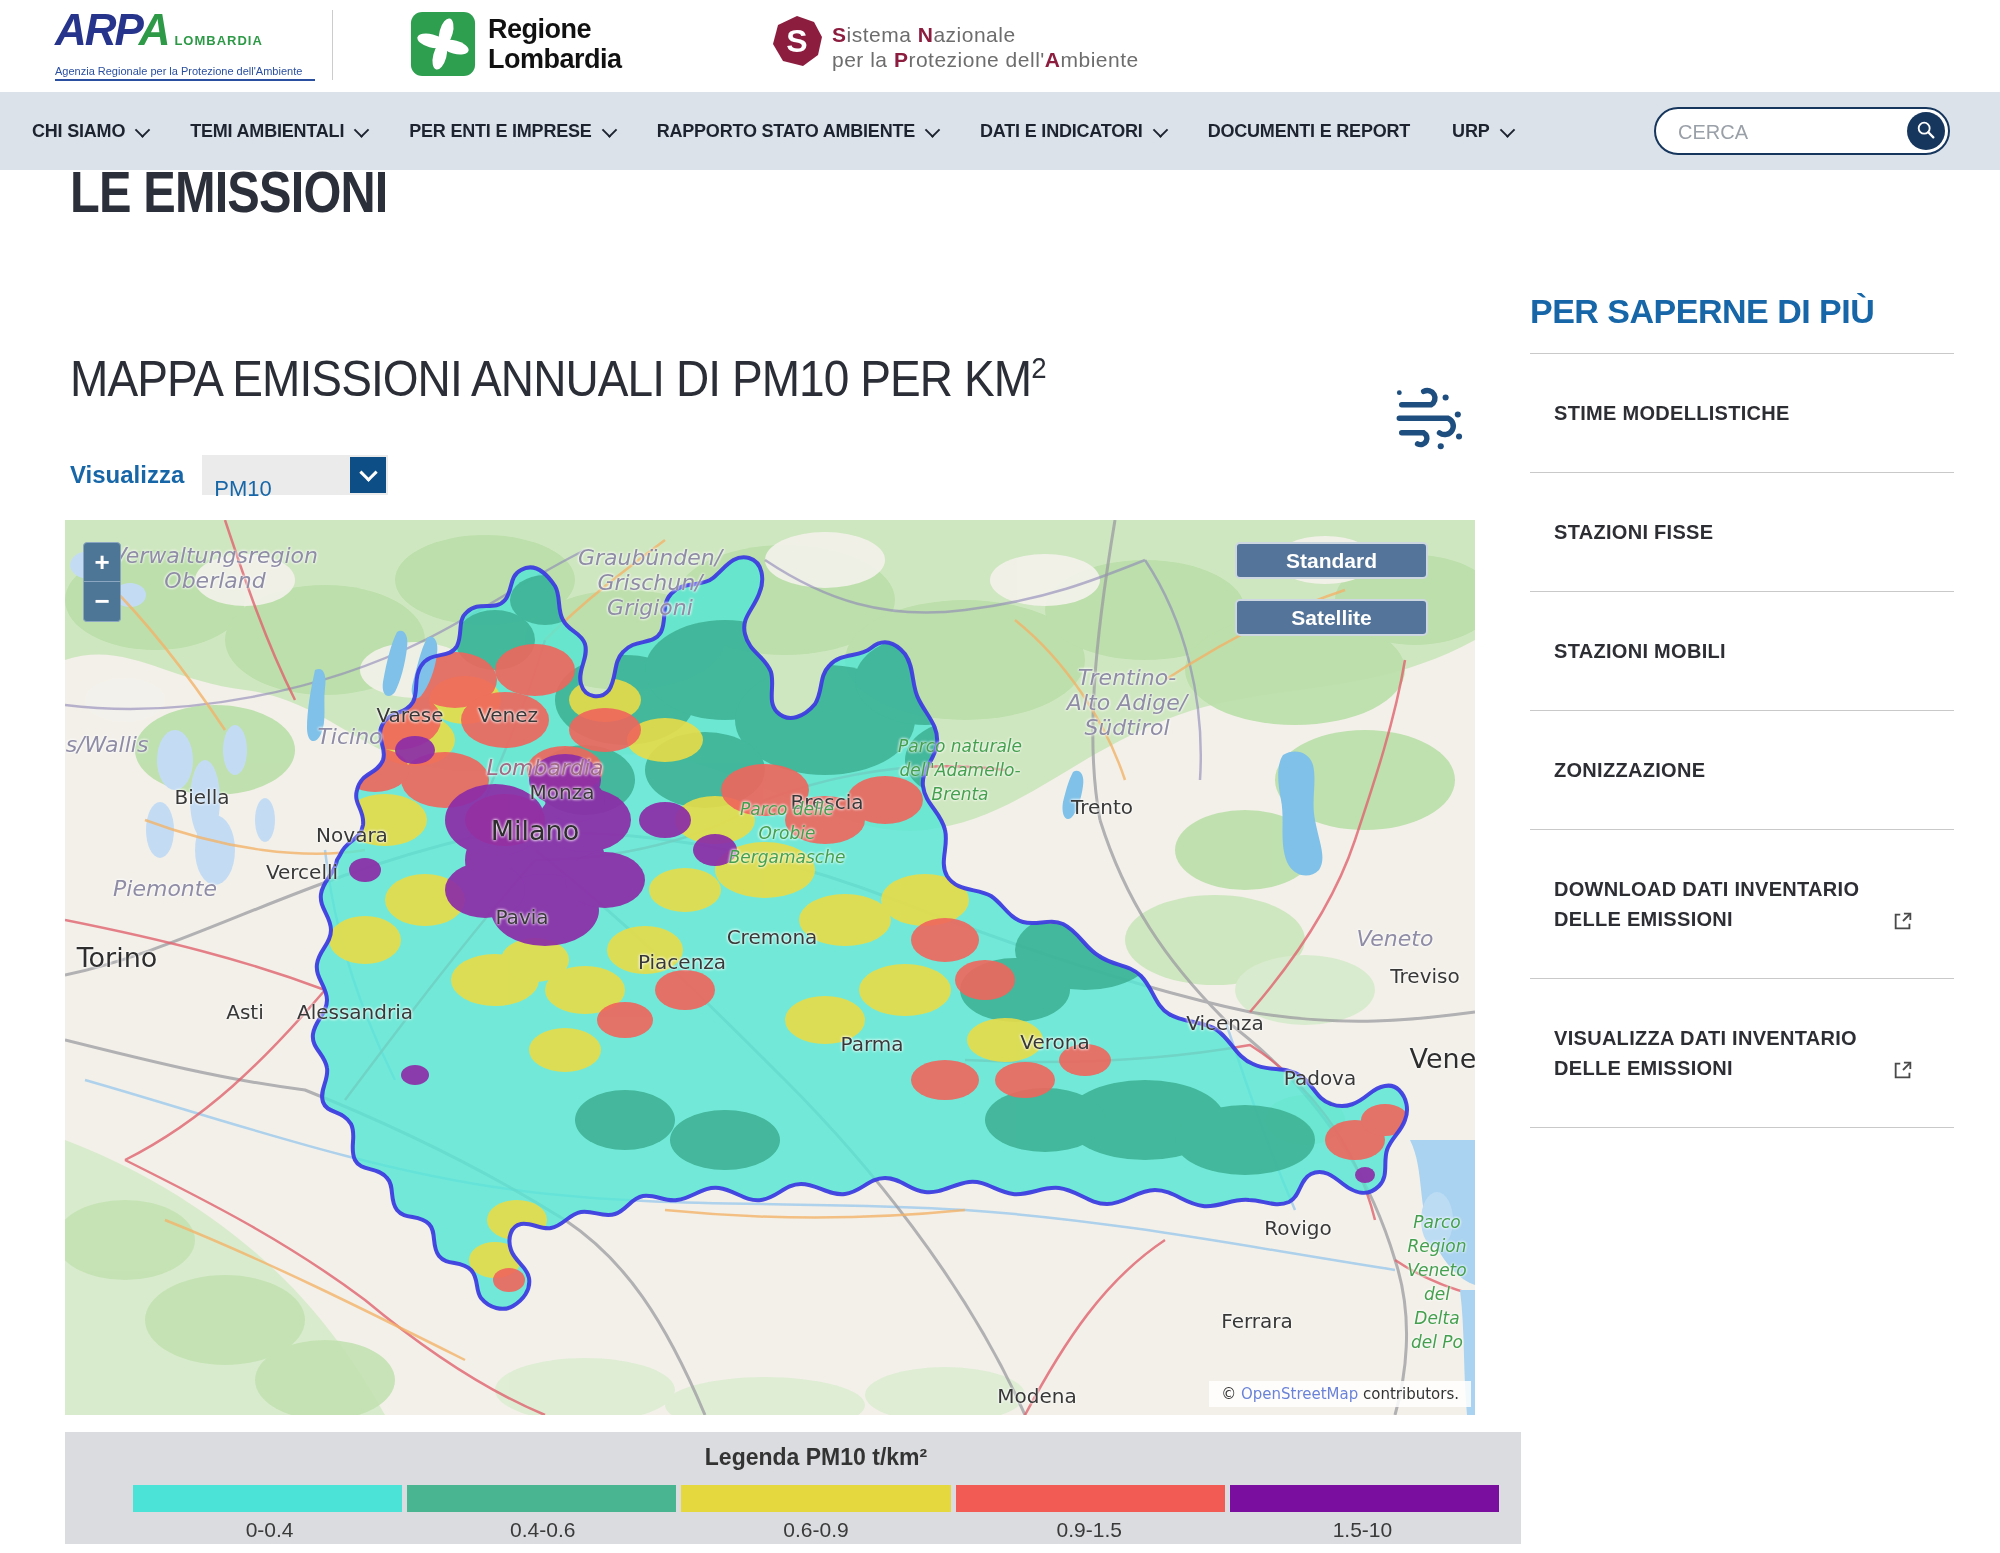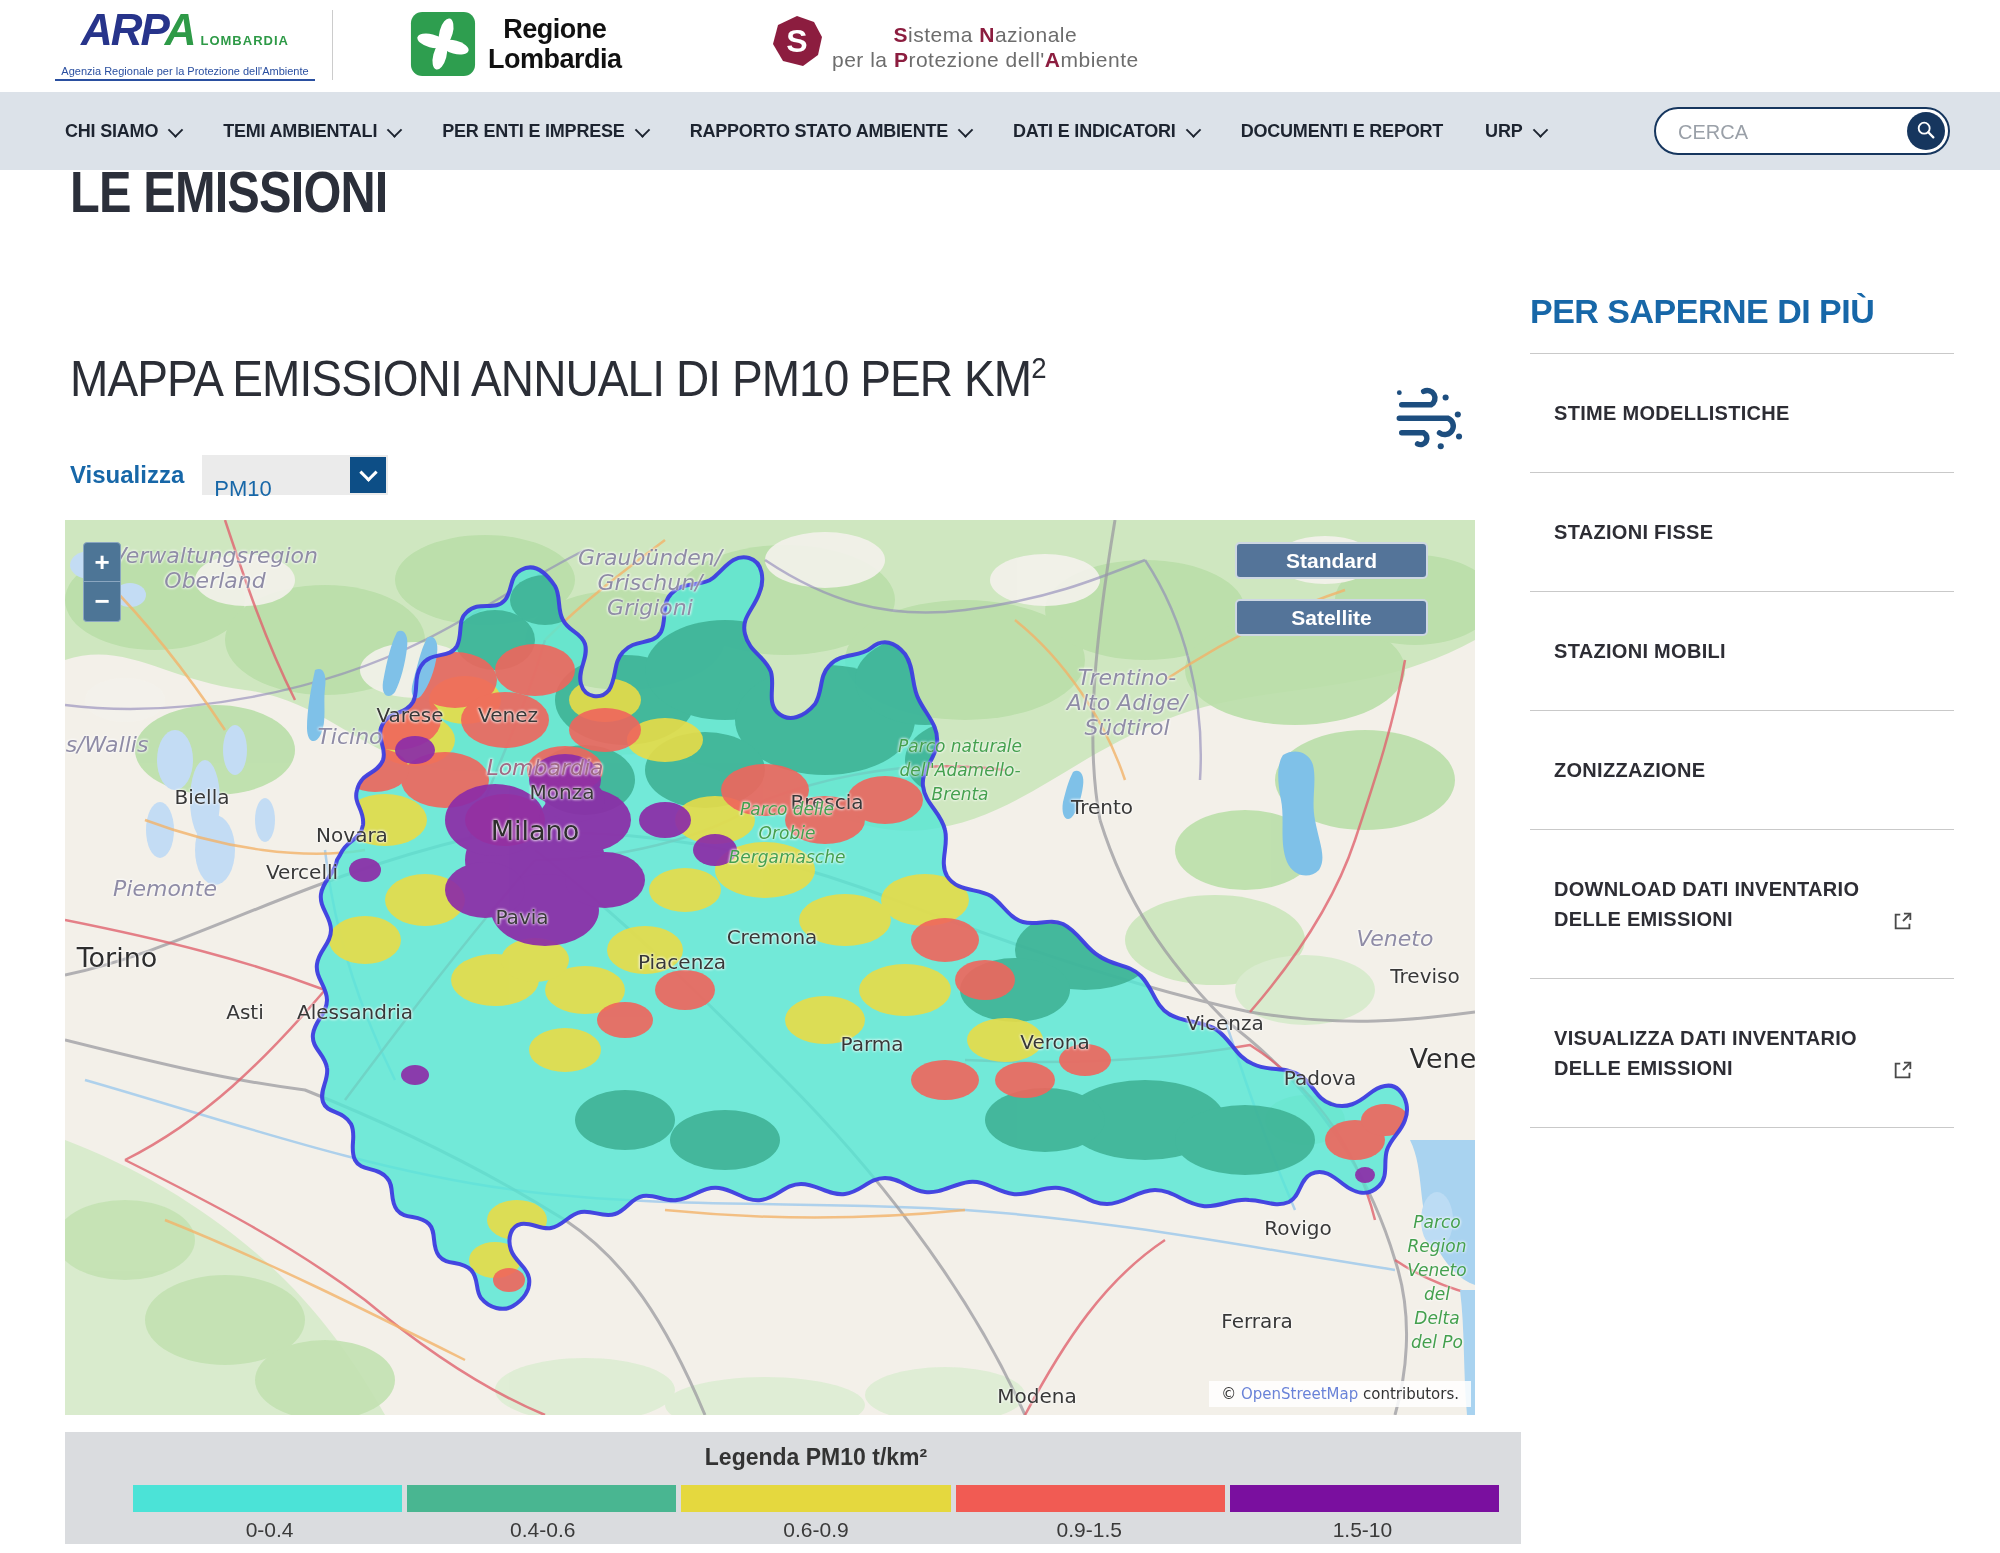--- a/index.html
+++ b/index.html
@@ -1,35 +1,35 @@
 <!DOCTYPE html>
 <html><head>
 <meta charset="utf-8">
 <style>
   html,body{margin:0;padding:0;background:#fff;}
   .page{position:relative;width:2000px;height:1553px;background:#fff;overflow:hidden;
         font-family:"Liberation Sans",sans-serif;color:#2b2e36;}
 
   
-  .hdr{position:absolute;left:0;top:0;width:2000px;height:104px;background:#fff;text-align:center;}
+  .hdr{position:absolute;left:0;top:0;width:2000px;height:104px;background:#fff;}
   .logo-arpa{position:absolute;left:55px;top:8px;width:260px;cursor:pointer;}
   .arpa-word{font-weight:bold;font-style:italic;font-size:44px;letter-spacing:-2px;line-height:44px;}
   .arpa-blue{color:#27348b;} .arpa-green{color:#2e9a47;}
   .arpa-lomb{font-style:normal;font-size:13px;font-weight:bold;color:#2e9a47;letter-spacing:1px;margin-left:6px;}
   .arpa-tag{font-size:11px;color:#2a4fa0;border-bottom:2px solid #2a4fa0;padding-bottom:2px;margin-top:2px;white-space:nowrap;}
   .hdr-div{position:absolute;left:332px;top:10px;width:1px;height:70px;background:#ccc;}
   .logo-reg{position:absolute;left:410px;top:11px;display:flex;align-items:center;gap:12px;cursor:pointer;}
   .reg-text{font-size:27px;font-weight:bold;color:#111;line-height:30px;letter-spacing:-0.5px;}
   .logo-snpa{position:absolute;left:770px;top:14px;display:flex;align-items:flex-start;gap:8px;cursor:pointer;}
   .snpa-text{font-size:21px;color:#6d6d6d;line-height:25px;margin-top:8px;letter-spacing:0.5px;}
   .snpa-text .cap{color:#8c1d3f;font-weight:bold;}
 
   
   .nav{position:absolute;left:0;top:92px;width:2000px;height:78px;background:#dce2e9;
-       display:flex;align-items:center;padding-left:65px;box-sizing:border-box;}
+       display:flex;align-items:center;padding-left:32px;box-sizing:border-box;}
   .nav-item{display:flex;align-items:center;margin-right:42px;font-size:18px;font-weight:bold;
             color:#1d2430;letter-spacing:-0.2px;cursor:pointer;white-space:nowrap;}
   .chev{width:9px;height:9px;border-right:2px solid #1d2430;border-bottom:2px solid #1d2430;
         transform:rotate(45deg) translate(-1px,-1px);margin-left:12px;display:inline-block;}
   .search-pill{margin-left:auto;margin-right:50px;position:relative;width:296px;height:48px;
                background:#fff;border:2px solid #16365e;border-radius:26px;box-sizing:border-box;}
   .search-pill input{position:absolute;left:20px;top:4px;width:200px;height:36px;border:none;outline:none;
                      font-size:20px;color:#444;font-family:"Liberation Sans",sans-serif;background:transparent;}
   .search-pill input::placeholder{color:#9aa0a8;}
   .search-btn{position:absolute;right:3px;top:3px;width:38px;height:38px;border-radius:50%;

